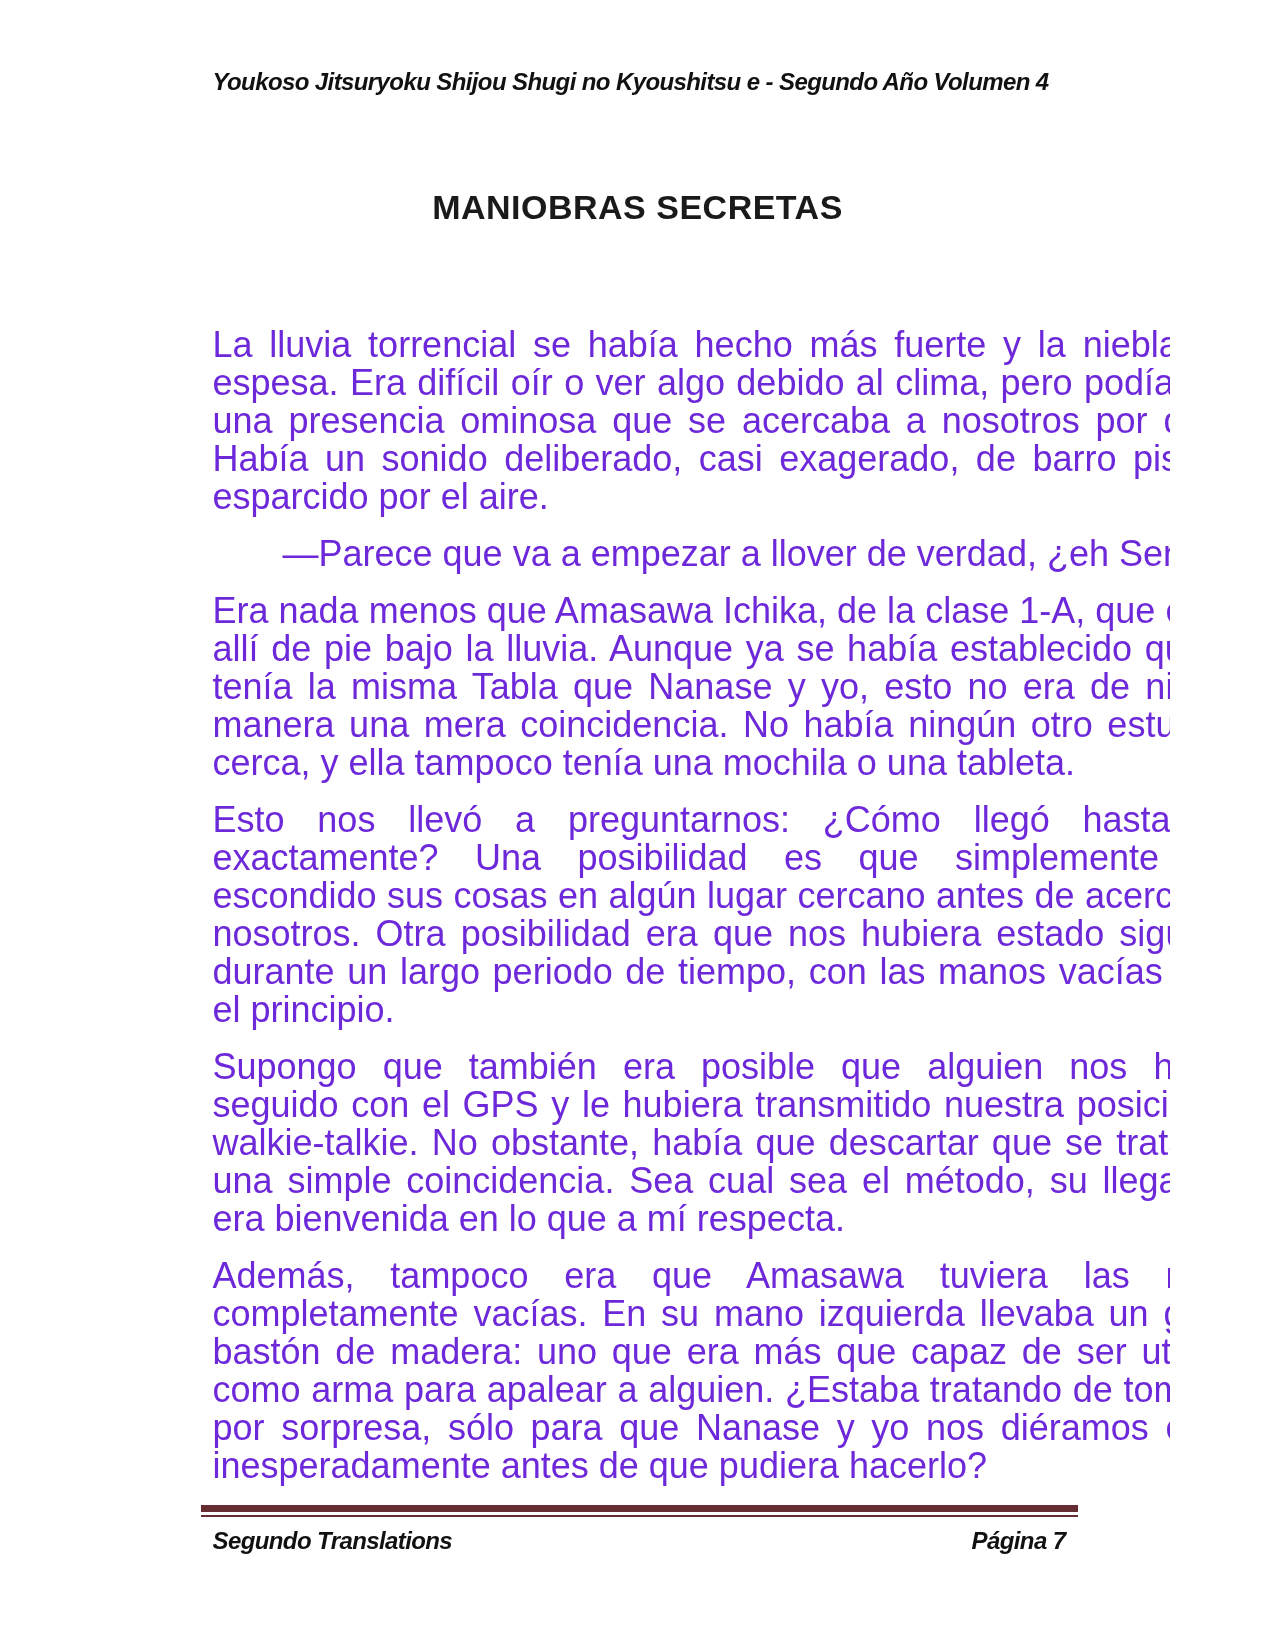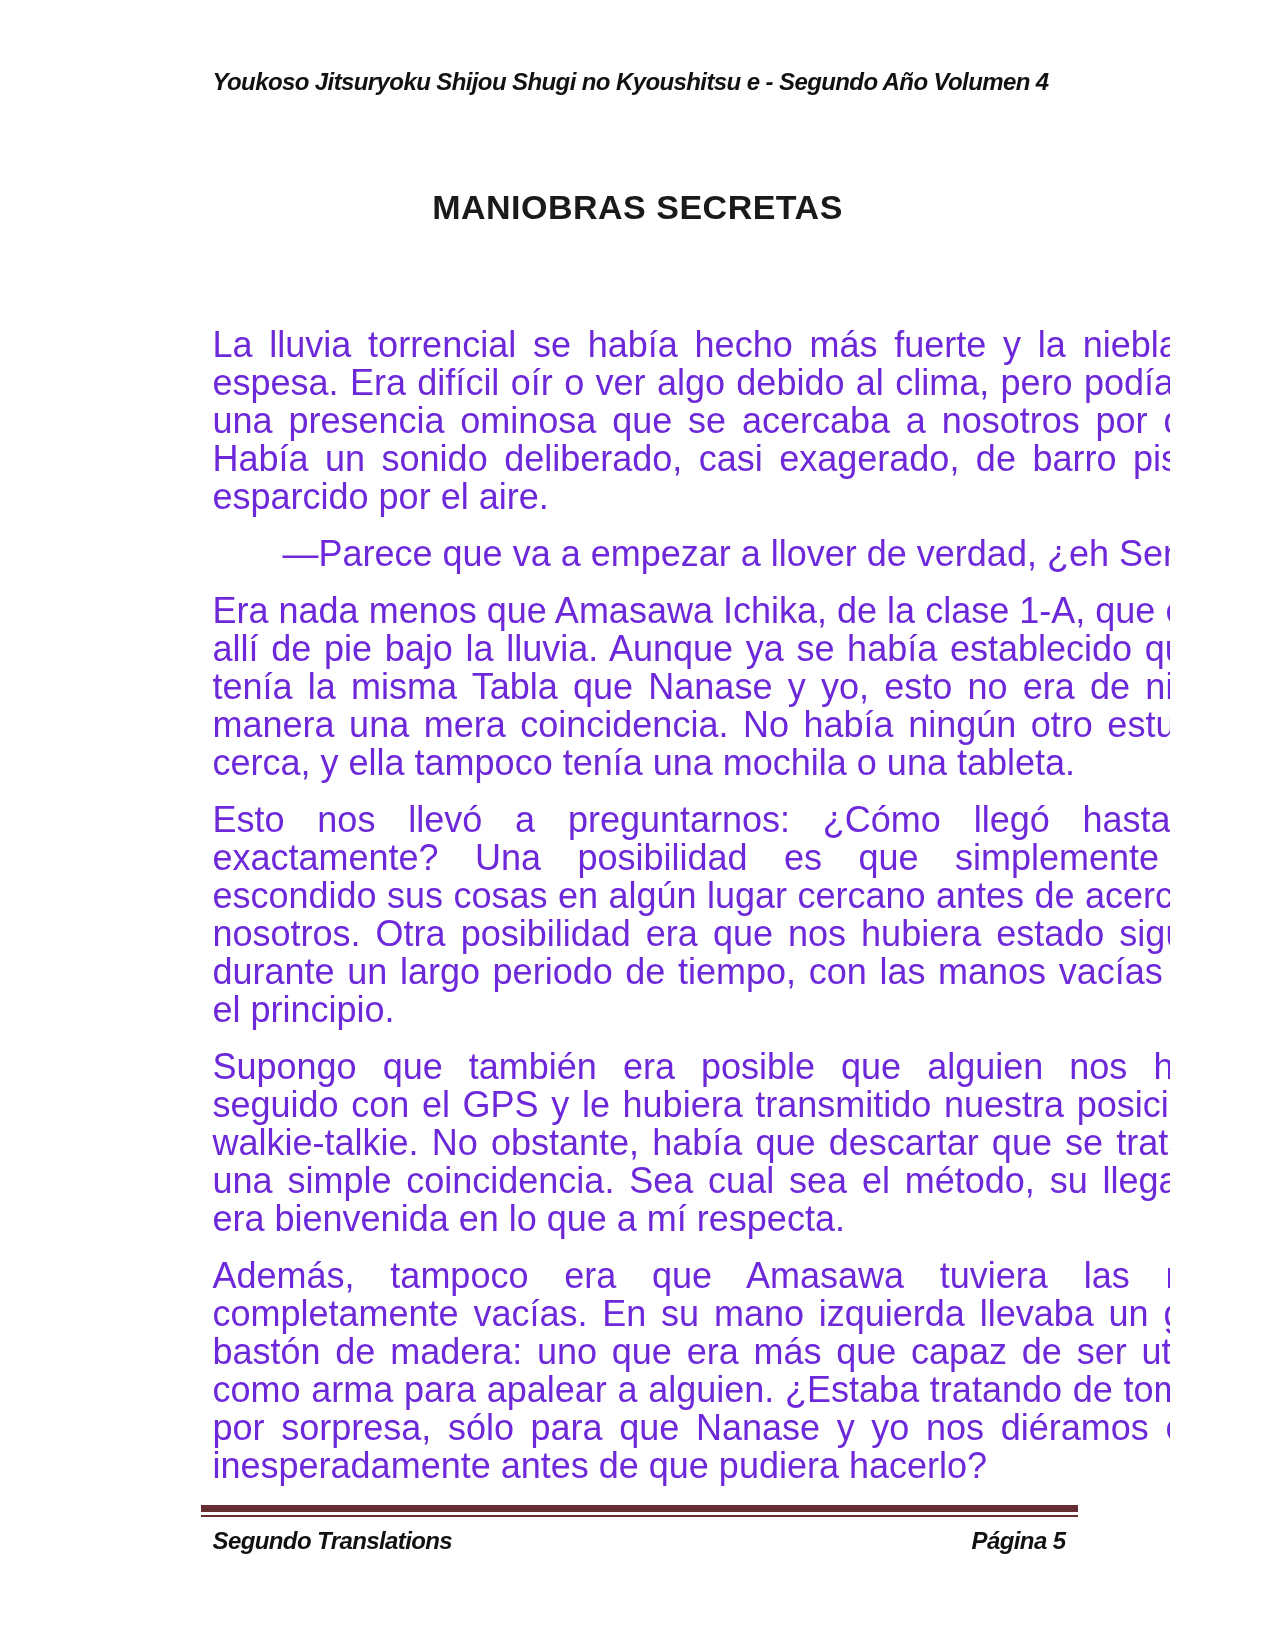--- a/index.html
+++ b/index.html
@@ -109,17 +109,17 @@
     <p>Esto nos llevó a preguntarnos: ¿Cómo llegó hasta aquí exactamente? Una posibilidad es que simplemente haya escondido sus cosas en algún lugar cercano antes de acercarse a nosotros. Otra posibilidad era que nos hubiera estado siguiendo durante un largo periodo de tiempo, con las manos vacías desde el principio.</p>
     <p>Supongo que también era posible que alguien nos hubiera seguido con el GPS y le hubiera transmitido nuestra posición por walkie-talkie. No obstante, había que descartar que se tratara de una simple coincidencia. Sea cual sea el método, su llegada no era bienvenida en lo que a mí respecta.</p>
     <p>Además, tampoco era que Amasawa tuviera las manos completamente vacías. En su mano izquierda llevaba un grueso bastón de madera: uno que era más que capaz de ser utilizado como arma para apalear a alguien. ¿Estaba tratando de tomarnos por sorpresa, sólo para que Nanase y yo nos diéramos cuenta inesperadamente antes de que pudiera hacerlo?</p>
   </div>
 
   <div class="doc-footer">
     <div class="footer-rule-thick"></div>
     <div class="footer-rule-thin"></div>
     <div class="footer-row">
       <span>Segundo Translations</span>
-      <span>Página 5</span>
+      <span>Página 7</span>
     </div>
   </div>
 
 </div>
 
 </body></html>

